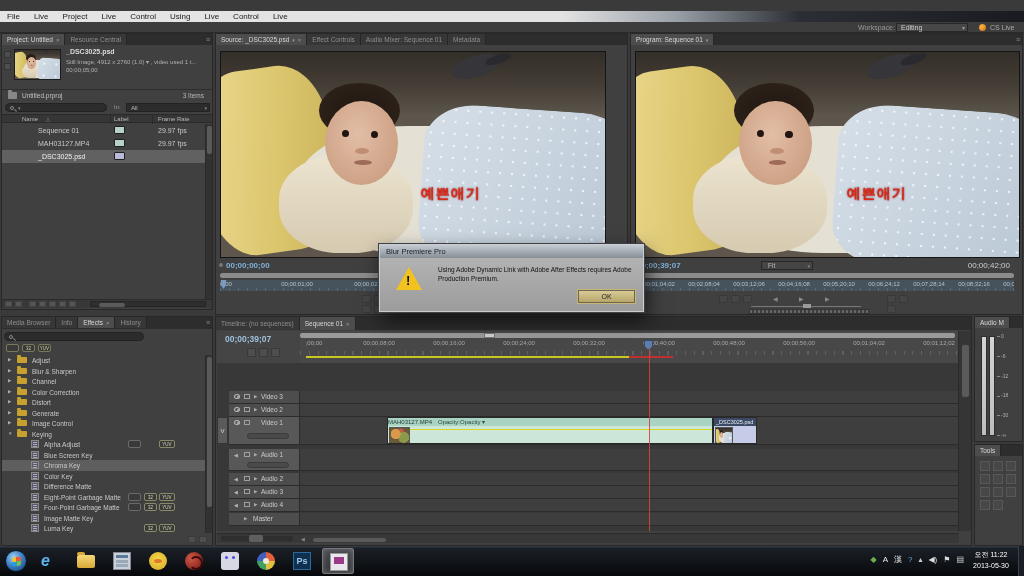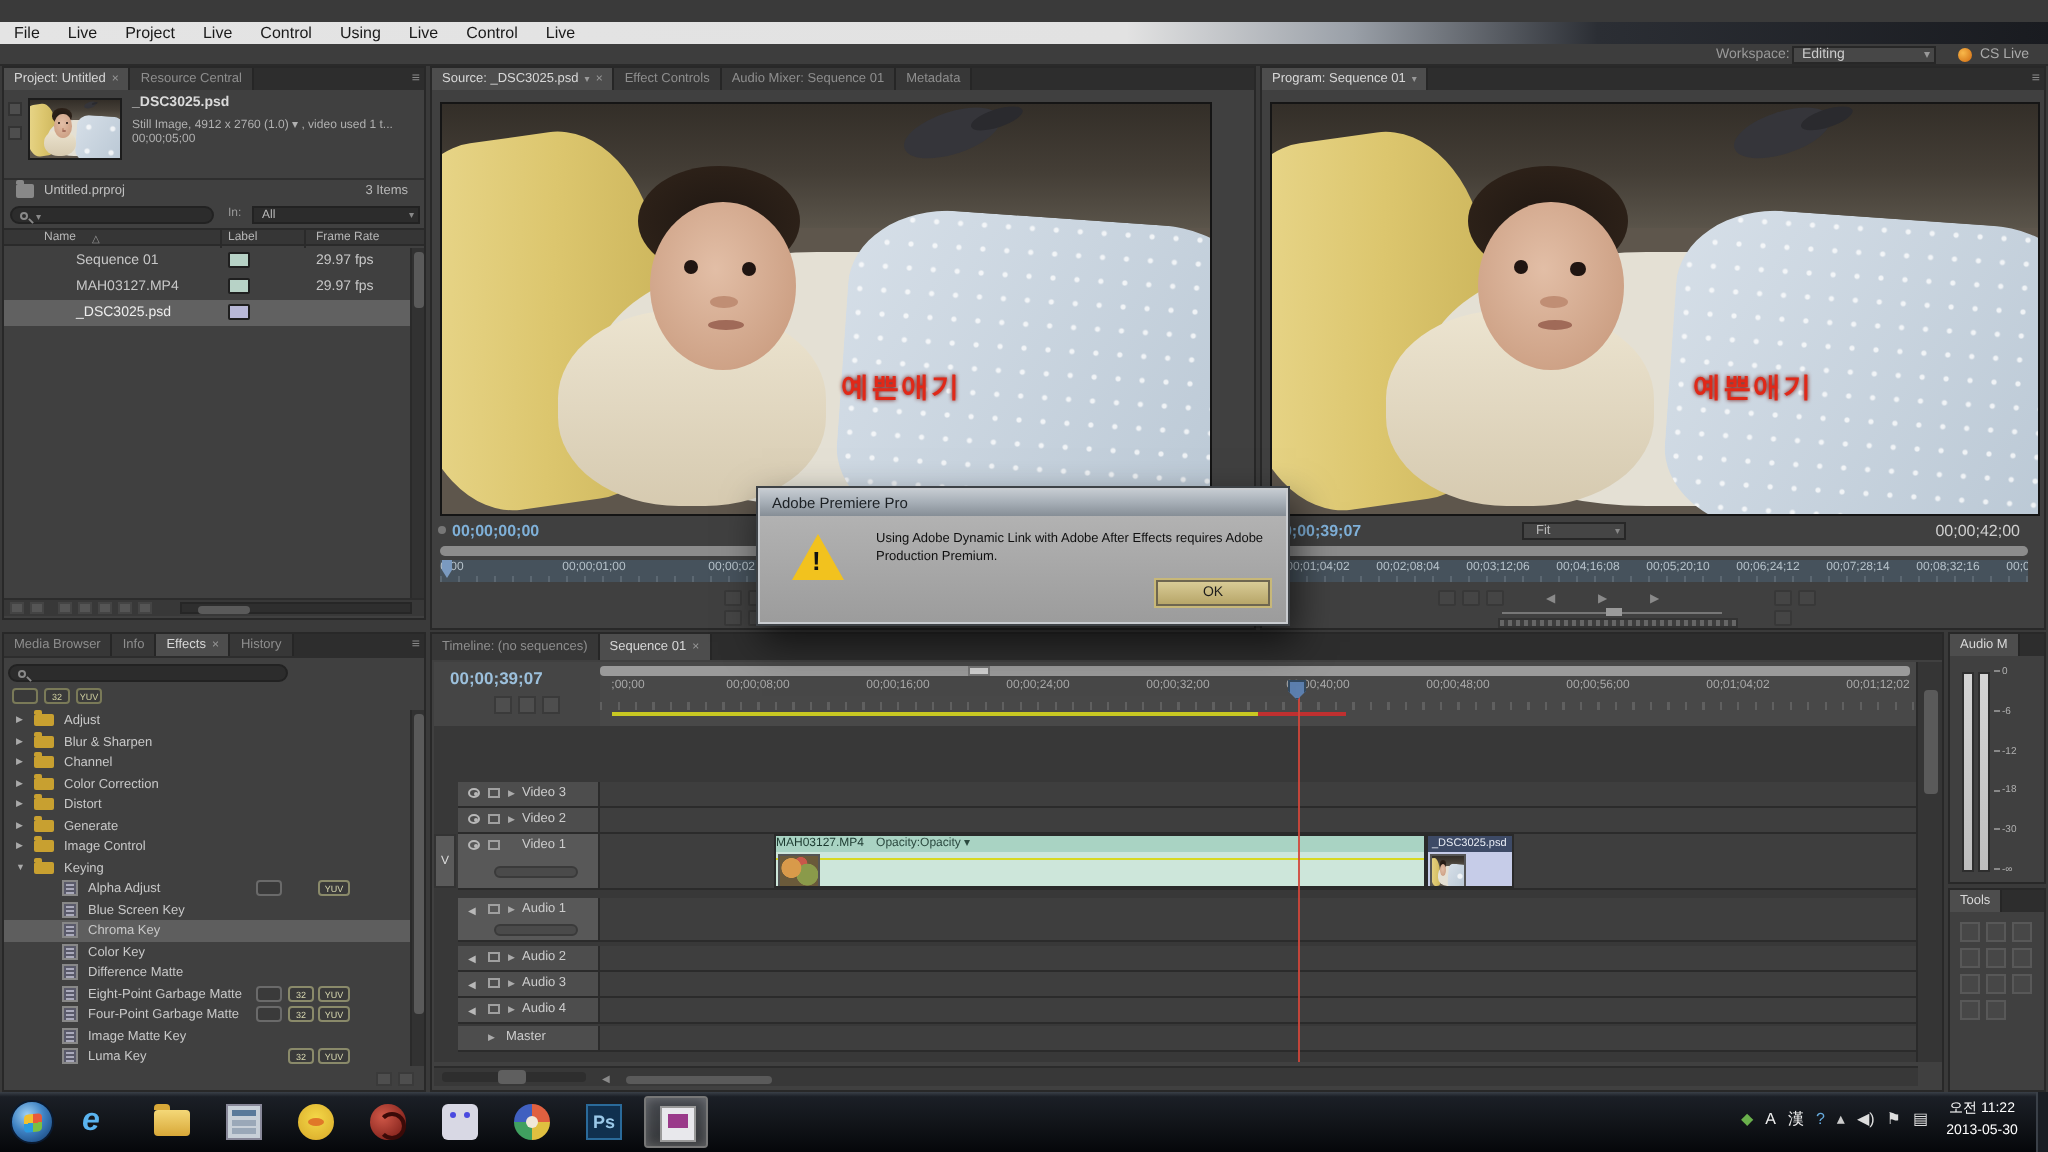--- a/index.html
+++ b/index.html
@@ -788,21 +788,21 @@
         <span class="tool"></span>
         <span class="tool"></span>
         <span class="tool"></span>
         <span class="tool"></span>
         <span class="tool"></span>
         <span class="tool"></span>
       </div>
   </div>
 
   <div class="abs" id="dialog">
-    <div class="dlg-title">Adobe Premiere Pro</div>
+    <div class="dlg-title">Blur Premiere Pro</div>
     <div class="dlg-body">
       <span class="warn"></span>
       <div class="dlg-msg">Using Adobe Dynamic Link with Adobe After Effects requires Adobe Production Premium.</div>
       <div class="ok-btn">OK</div>
     </div>
   </div>
 
   <div class="abs" id="taskbar">
     <span class="orb"></span>
     <span class="tb-btn" style="left:34px">

